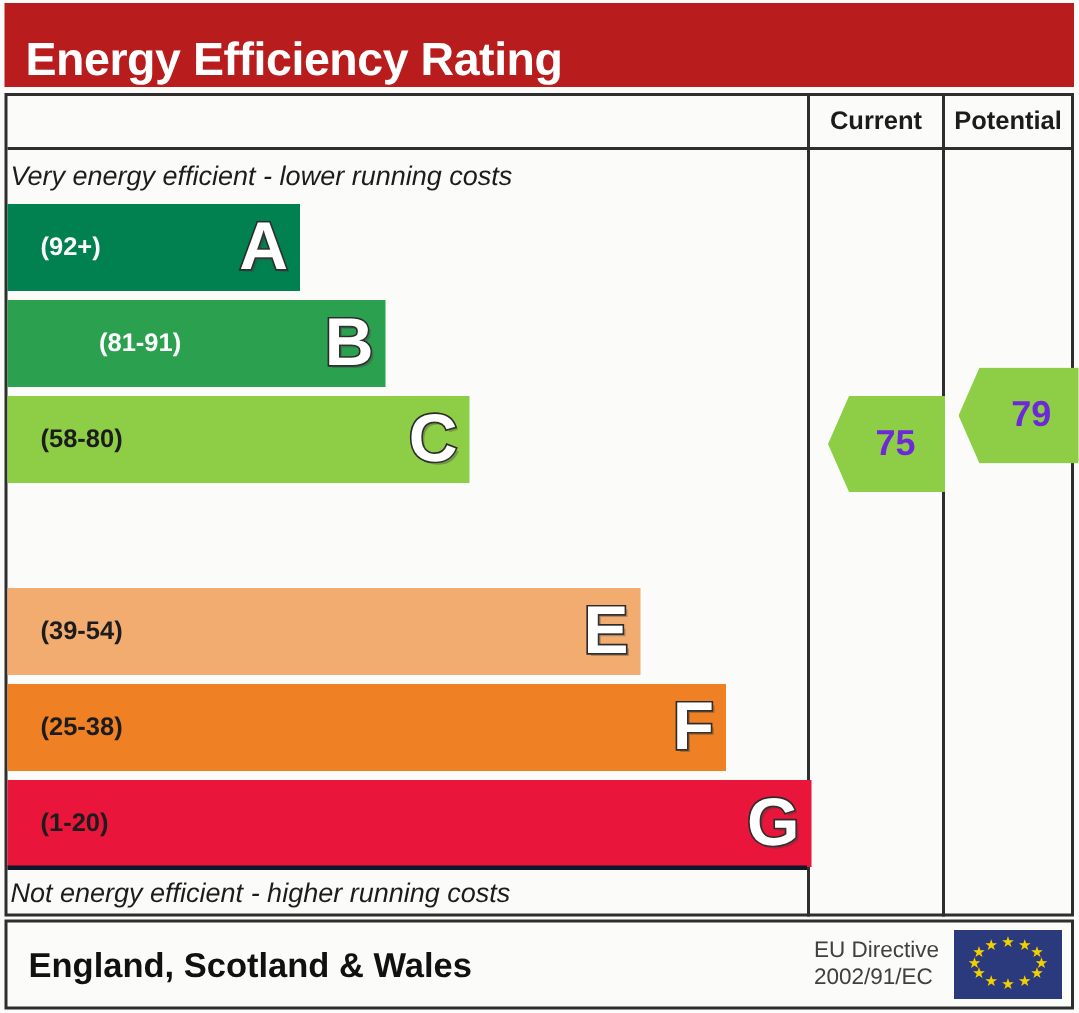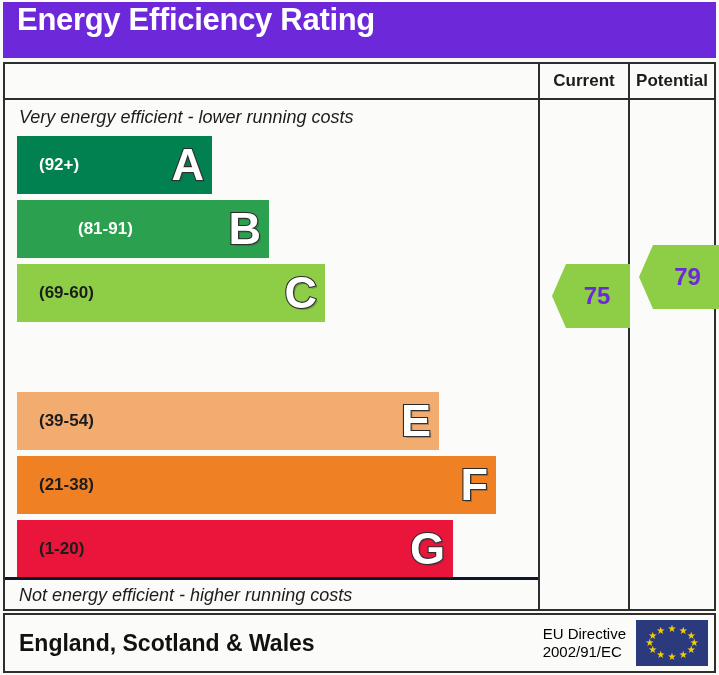--- a/index.html
+++ b/index.html
@@ -14,22 +14,22 @@
     position: relative;
     width: 719px; height: 675px;
     background: #fbfbf9;
   }
 
   
   .title-bar {
     position: absolute;
     left: 3px; top: 2px;
     width: 713px; height: 56px;
-    background: #6d28d9;
-    display: flex; align-items: flex-start;
+    background: #b91c1c;
+    display: flex; align-items: flex-end;
   }
   .title-text {
     color: #ffffff;
     font-size: 31px;
     font-weight: bold;
     letter-spacing: -0.3px;
     padding-left: 14px;
   }
 
   
@@ -67,29 +67,29 @@
   .vline.v1 { left: 533px; }
   .vline.v2 { left: 623px; }
 
   
   .caption {
     position: absolute;
     left: 0; width: 533px;
     height: 34px;
     display: flex; align-items: center;
     font-size: 18px; font-style: italic; color: #1c1c1c;
-    padding-left: 14px;
+    padding-left: 2px;
   }
   .caption.top    { top: 36px; }
   .caption.bottom { top: 513px; border-top: 3px solid #0f172a; height: 34px; }
 
   
   .bands {
     position: absolute;
-    left: 12px; top: 72px;
+    left: 0; top: 72px;
     width: 533px; height: 442px;
   }
   .band {
     position: absolute;
     left: 0; height: 58px;
     display: flex; align-items: center;
   }
   .band-range {
     font-size: 17px; font-weight: bold;
     padding-left: 22px;
@@ -106,21 +106,21 @@
     paint-order: stroke fill;
     text-shadow: 2px 2px 0 rgba(60,60,60,.35);
   }
 
   .band.a { top: 0px;   width: 195px; background: #00814f; }
   .band.b { top: 64px;  width: 252px; background: #2ba14f; padding-left: 39px; }
   .band.c { top: 128px; width: 308px; background: #8dce46; }
   .band.d { top: 192px; width: 366px; background: #f7d117; }
   .band.e { top: 256px; width: 422px; background: #f3ac70; }
   .band.f { top: 320px; width: 479px; background: #ef8023; }
-  .band.g { top: 384px; width: 436px; background: #e9153b; }
+  .band.g { top: 384px; width: 536px; background: #e9153b; }
 
   .band.a .band-range, .band.b .band-range { color: #ffffff; }
   .band.c .band-range, .band.d .band-range,
   .band.e .band-range, .band.f .band-range,
   .band.g .band-range { color: #1c1c1c; }
 
   
   .badge {
     position: absolute;
     height: 64px;
@@ -143,21 +143,21 @@
     border: 2px solid #2e2e2e;
     background: #fbfbf9;
     display: flex; align-items: center;
   }
   .region {
     font-size: 23px; font-weight: bold; color: #111111;
     padding-left: 14px; flex: 1;
     white-space: nowrap;
   }
   .directive {
-    font-size: 15px; color: #000000;
+    font-size: 15px; color: #404040;
     text-align: left; line-height: 1.22;
     padding-right: 10px;
     white-space: nowrap;
   }
   .euflag {
     position: relative;
     width: 72px; height: 46px;
     background: #2b3a7c;
     margin-right: 6px;
     flex: none;
@@ -197,32 +197,32 @@
         <span class="band-range">(92+)</span>
         <span class="band-letter">A</span>
       </div>
 
       <div class="band b">
         <span class="band-range">(81-91)</span>
         <span class="band-letter">B</span>
       </div>
 
       <div class="band c">
-        <span class="band-range">(69-60)</span>
+        <span class="band-range">(58-80)</span>
         <span class="band-letter">C</span>
       </div>
 
 
       <div class="band e">
         <span class="band-range">(39-54)</span>
         <span class="band-letter">E</span>
       </div>
 
       <div class="band f">
-        <span class="band-range">(21-38)</span>
+        <span class="band-range">(25-38)</span>
         <span class="band-letter">F</span>
       </div>
 
       <div class="band g">
         <span class="band-range">(1-20)</span>
         <span class="band-letter">G</span>
       </div>
 
     </div>
 

